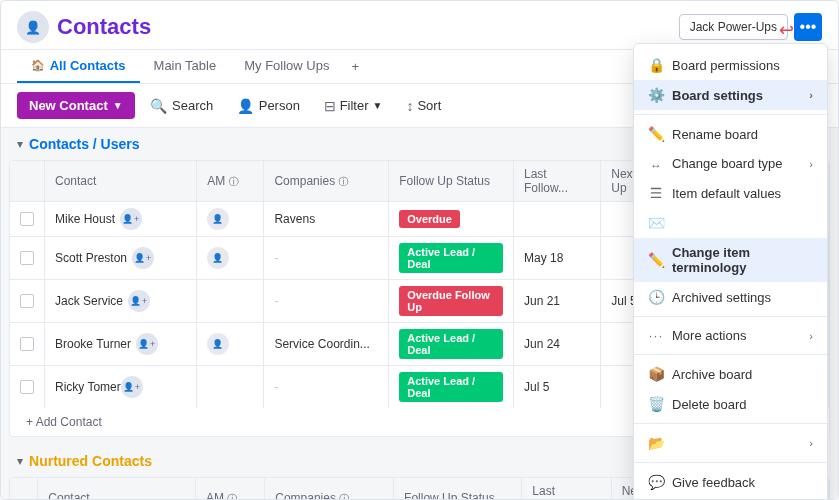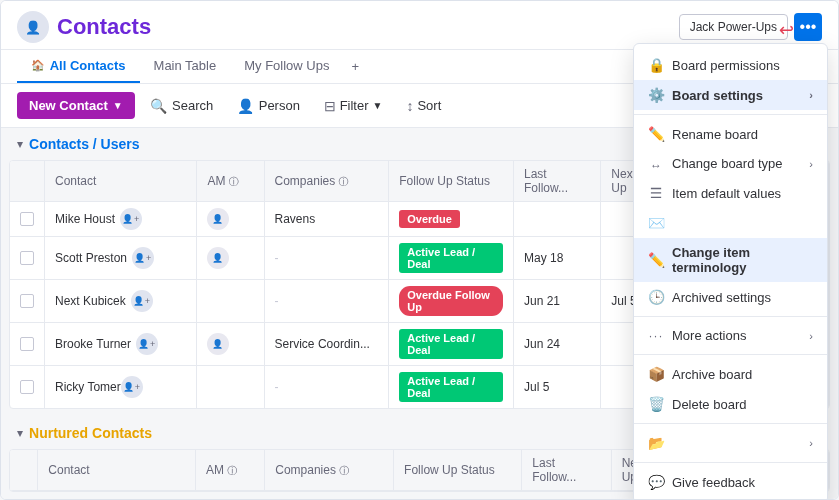--- a/index.html
+++ b/index.html
@@ -45,21 +45,21 @@
     .table th { background: #f5f6f8; padding: 6px 10px; font-size: 12px; color: #676879; font-weight: 500; border-bottom: 1px solid #e6e9ef; border-right: 1px solid #e6e9ef; text-align: left; }
     .table th:first-child { width: 28px; text-align: center; }
     .table td { padding: 6px 10px; border-bottom: 1px solid #e6e9ef; border-right: 1px solid #e6e9ef; font-size: 12px; color: #323338; }
     .table td:first-child { text-align: center; width: 28px; }
     .table tr:last-child td { border-bottom: none; }
     .checkbox { width: 14px; height: 14px; border: 1px solid #c5c7d4; border-radius: 2px; cursor: pointer; }
 
     .status-badge { display: inline-block; padding: 3px 8px; border-radius: 3px; font-size: 11px; font-weight: 600; color: #fff; }
     .status-overdue { background: #e44258; }
     .status-active { background: #00c875; }
-    .status-overdue-followup { background: #e44258; border-radius: 11px; }
+    .status-overdue-followup { background: #e44258; }
 
     .add-contact { padding: 7px 16px; font-size: 12px; color: #676879; cursor: pointer; }
 
     .person-icon { width: 22px; height: 22px; border-radius: 50%; background: #e0e4ef; display: inline-flex; align-items: center; justify-content: center; font-size: 10px; color: #676879; cursor: pointer; }
     .email-link { color: #0073ea; font-size: 11px; }
 
     
     .menu-overlay { position: absolute; top: 0; left: 0; right: 0; bottom: 0; z-index: 100; }
     .dropdown-menu { position: absolute; top: 42px; right: 30px; width: 210px; background: #fff; border: 1px solid #dde2eb; border-radius: 6px; box-shadow: 0 8px 24px rgba(0,0,0,0.15); z-index: 200; padding: 6px 0; }
     .menu-item { display: flex; align-items: center; padding: 7px 14px; font-size: 13px; color: #323338; cursor: pointer; gap: 8px; position: relative; }
@@ -199,21 +199,21 @@
           <span>🇺🇸</span>
         </div>
       </td>
     </tr>
             <tr>
       <td>
                 <div class="checkbox"></div>
               </td>
       <td>
         <div style="display:flex;align-items:center;gap:5px;">
-          <span>Next Kubicek</span>
+          <span>Jack Service</span>
           <span class="person-icon" style="font-size:9px;">👤+</span>
         </div>
       </td>
       <td></td>
       <td><span style="color:#c5c7d4;">-</span></td>
       <td><span class="status-badge status-overdue-followup">Overdue Follow Up</span></td>
       <td><span>Jun 21</span></td>
       <td><span>Jul 5</span></td>
       <td>
         <div style="display:flex;align-items:center;gap:5px;">
@@ -261,20 +261,21 @@
       <td><span></span></td>
       <td>
         <div style="display:flex;align-items:center;gap:5px;">
           <a class="email-link">ricky@carbonweb...</a>
           <span>🇺🇸</span>
         </div>
       </td>
     </tr>
           </tbody>
       </table>
+      <div class="add-contact">+ Add Contact</div>
     </div>
 
     <div class="group-header">
       <span class="group-arrow">▾</span>
       <span class="group-title nurtured">Nurtured Contacts</span>
     </div>
 
     <div class="table-wrapper">
       <table class="table">
         <thead>

